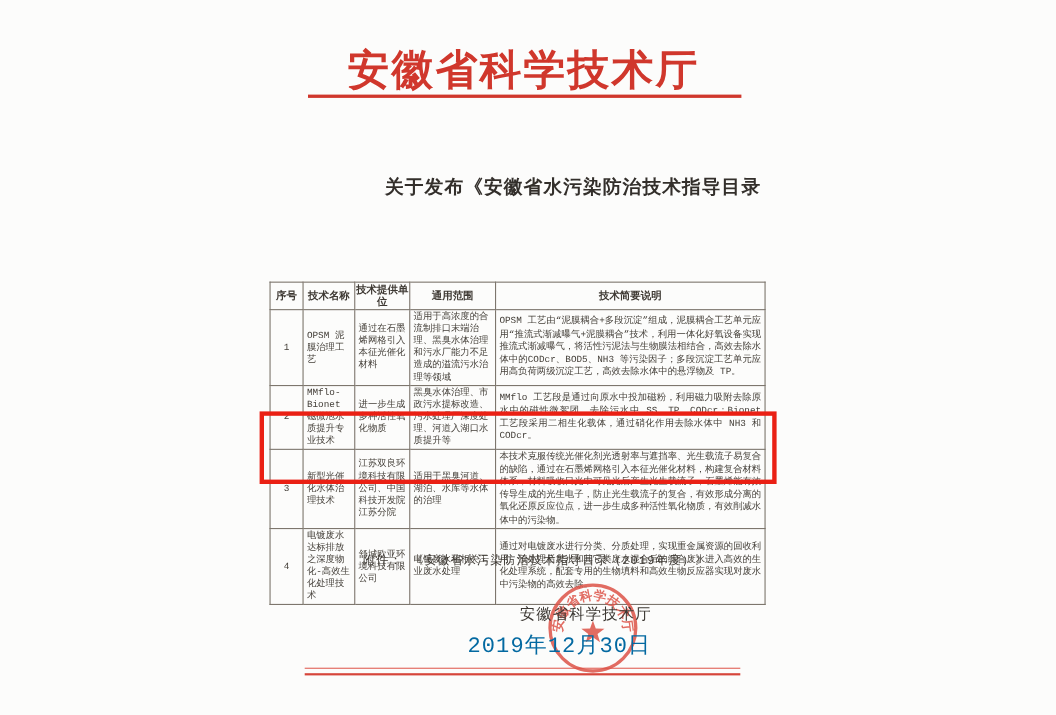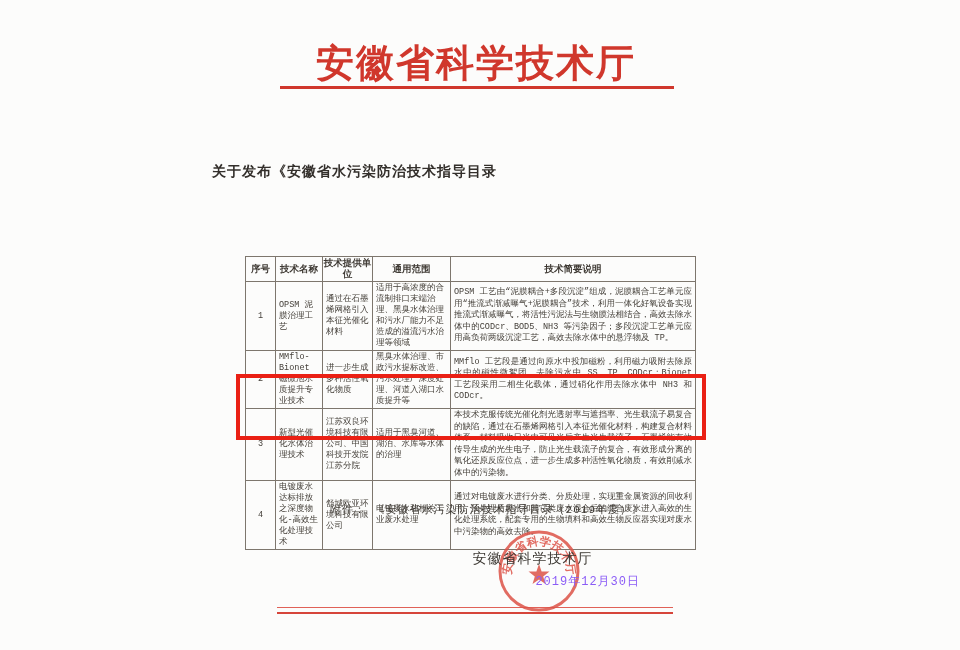--- a/index.html
+++ b/index.html
@@ -19,21 +19,21 @@
     position:absolute;top:86px;left:280px;width:394px;height:3px;
     background:#d0372c;
   }
   .doc-number{
     position:absolute;top:128px;left:480px;width:200px;
     text-align:right;font-size:13.5px;color:#4a453f;letter-spacing:1px;
   }
   
   .notice-title{
     position:absolute;top:159px;left:212px;width:480px;
-    text-align:left;font-size:14px;font-weight:bold;color:#332f2b;
+    text-align:right;font-size:17px;font-weight:bold;color:#332f2b;
     line-height:26px;letter-spacing:1px;
   }
   
   .doc-table{
     position:absolute;left:245px;top:256px;width:450px;
     border-collapse:collapse;table-layout:fixed;
     font-size:8.5px;line-height:11px;color:#45403a;
   }
   .doc-table th,.doc-table td{
     border:1px solid #7d766d;padding:1px 3px;vertical-align:middle;
@@ -53,21 +53,21 @@
   .attachment{
     position:absolute;top:502px;left:247px;width:480px;
     text-align:center;font-size:11px;color:#3c3833;letter-spacing:1px;
   }
   .sig-agency{
     position:absolute;top:550px;left:425px;width:215px;
     text-align:center;font-size:14px;color:#3c3833;z-index:4;letter-spacing:1px;
   }
   .sig-date{
     position:absolute;top:573px;left:425px;width:215px;
-    text-align:right;font-size:12px;color:#8b5cf6;z-index:4;letter-spacing:1px;
+    text-align:left;font-size:20px;color:#0369a1;z-index:4;letter-spacing:1px;
   }
   .seal{
     position:absolute;left:496px;top:528px;width:86px;height:86px;z-index:3;
     opacity:.85;
   }
   .bottom-rule{
     position:absolute;top:607px;left:277px;width:396px;height:4px;
     border-top:1px solid #e06157;border-bottom:2px solid #d6453a;z-index:2;
   }
 </style>

